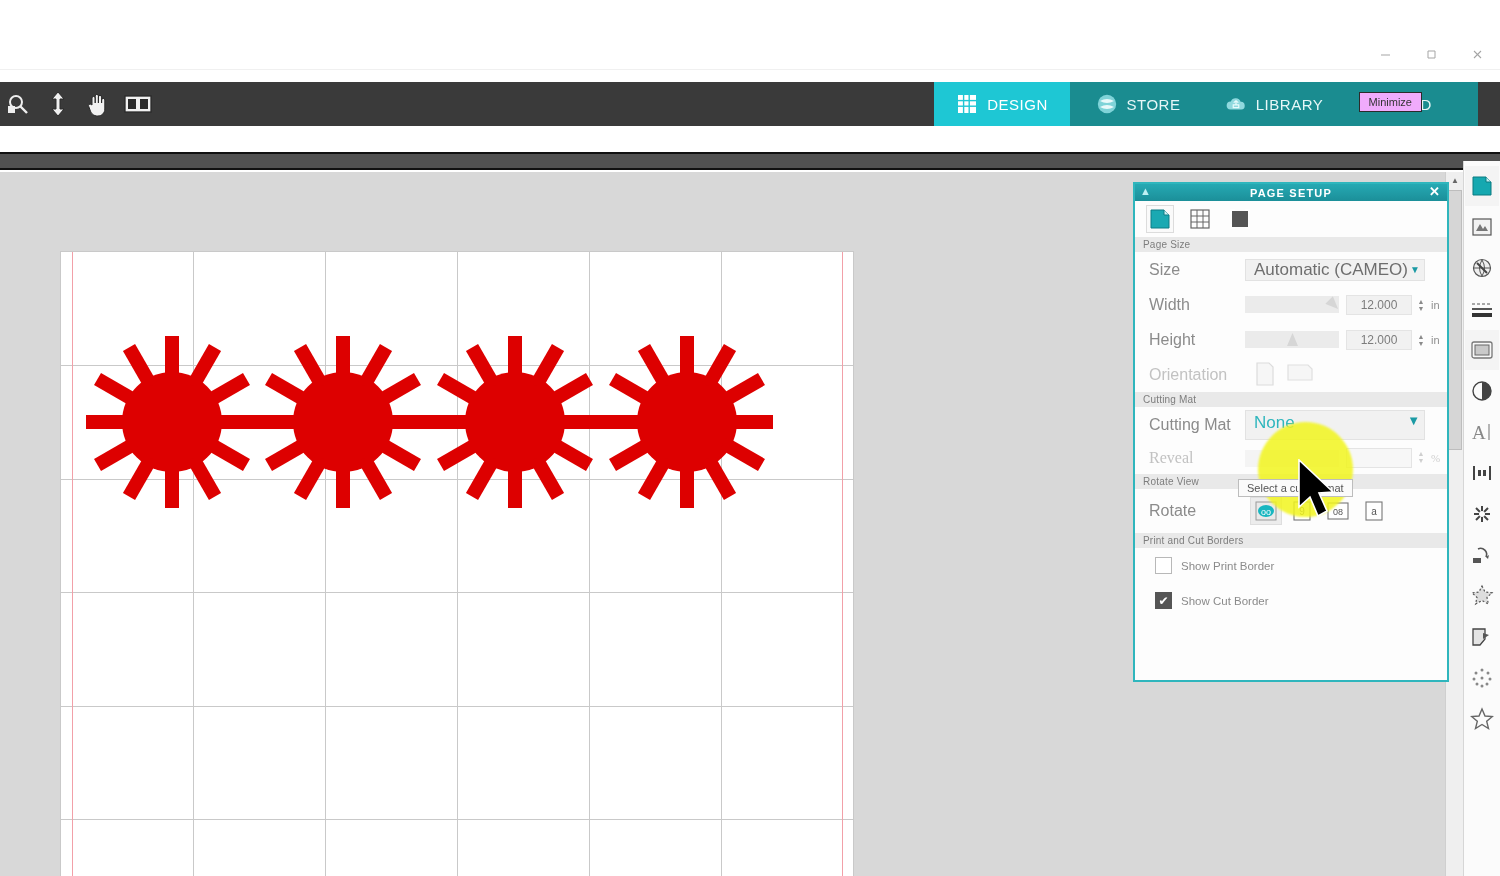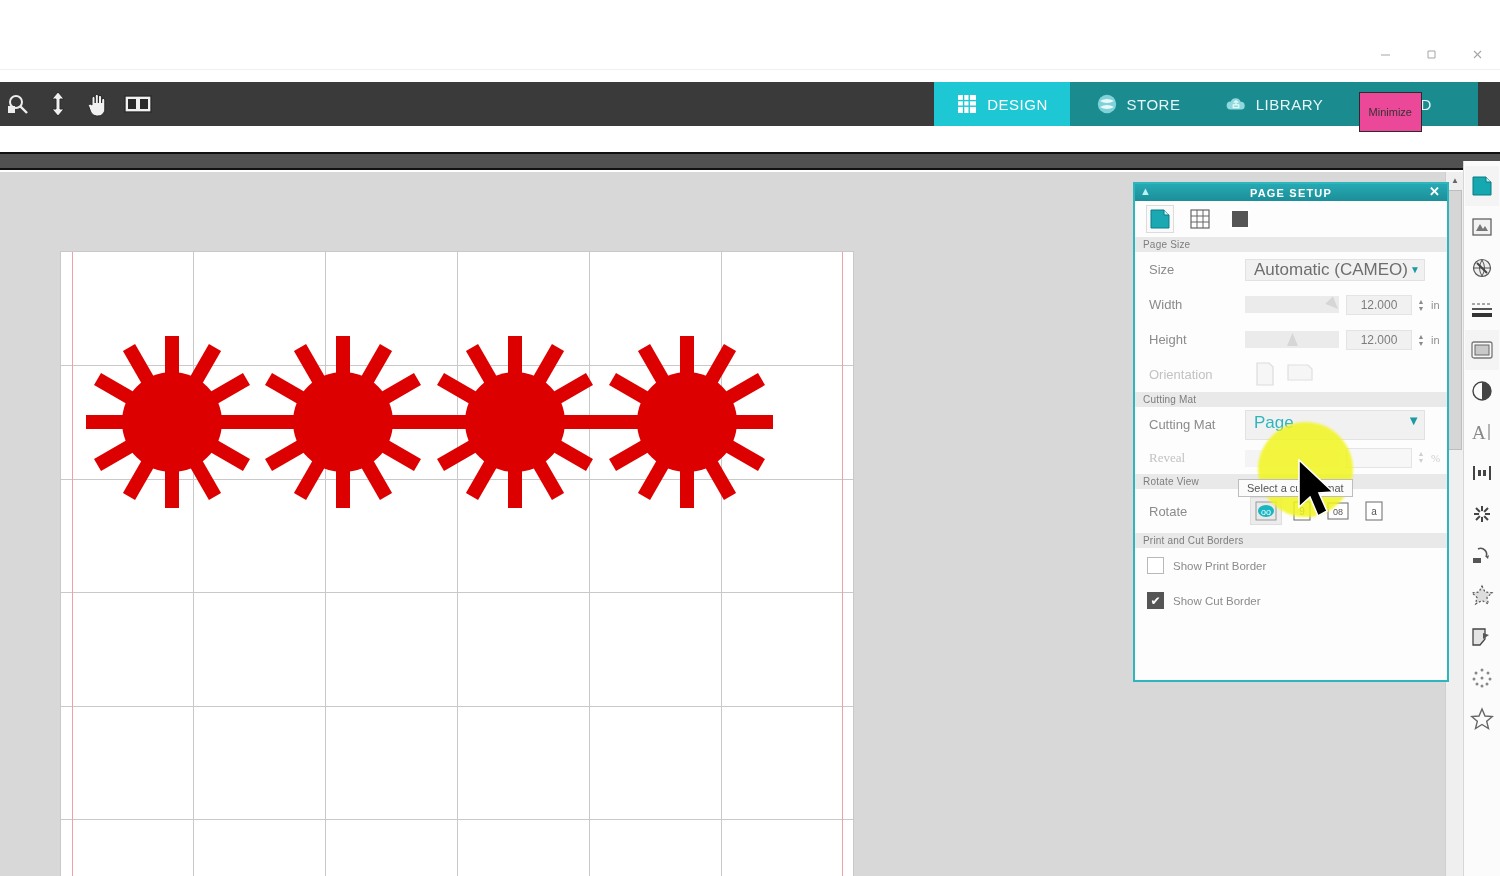--- a/index.html
+++ b/index.html
@@ -25,22 +25,22 @@
      justify-content:center; color:#f2f2f2; }
 
   .tb-nav { position:absolute; right:22px; top:0; height:44px; display:flex; }
   .navitem { height:44px; min-width:136px; display:flex; align-items:center;
      justify-content:center; gap:9px; color:#e7f7f7; font-size:15px;
      letter-spacing:.5px; background:#1a8c90; }
   .navitem.active { background:#1ec7d4; color:#ffffff; }
   .navitem .nlabel { font-weight:400; }
   .nav-ico { width:22px; height:22px; display:flex; align-items:center;
      justify-content:center; }
-  .minimize-tip { position:absolute; right:78px; top:10px; background:#ec4899;
-     border:1px solid #2b2b2b; color:#333; font-size:11px; padding:13px 9px;
+  .minimize-tip { position:absolute; right:78px; top:10px; background:#f0abfc;
+     border:1px solid #2b2b2b; color:#333; font-size:11px; padding:3px 9px;
      z-index:40; }
 
   
   .darkband { position:absolute; left:0; top:113px; width:1500px; height:18px;
      background:#515151; border-top:2px solid #111; border-bottom:2px solid #111; }
 
   
   .canvas { position:absolute; left:0; top:133px; width:1463px; height:743px;
      background:#d8d8d8; overflow:hidden; }
   .page { position:absolute; left:61px; top:80px; width:792px; height:680px;
@@ -81,21 +81,21 @@
   .tabrow { height:36px; display:flex; align-items:center; gap:14px;
      padding-left:12px; background:#fdfdfd; }
   .ptab { width:26px; height:26px; display:flex; align-items:center;
      justify-content:center; }
   .ptab.active { outline:1px solid #dcdcdc; background:#fafafa; }
 
   .sect { height:15px; background:#e9e9e9; color:#7d7d7d; font-size:10px;
      display:flex; align-items:center; padding-left:8px; letter-spacing:.2px; }
   .row { height:35px; display:flex; align-items:center; padding-left:14px;
      position:relative; }
-  .lab { width:96px; color:#8b8b8b; font-size:13px; }
+  .lab { width:96px; color:#8b8b8b; font-size:16px; }
   .lab.dim { color:#c2c2c2; }
 
   .dd { width:180px; height:22px; background:#f1f1f1; border:1px solid #e2e2e2;
      display:flex; align-items:center; padding:0 4px 0 8px; position:relative; }
   .dd .ddtext { font-size:17px; color:#6e6e6e; flex:1; }
   .dd .ddtext.link { color:#2fb6bd; }
   .dd .caret { color:#1b9aa4; font-size:10px; }
 
   .slider { width:94px; height:17px; background:#ebebeb; position:relative; }
   .sl-knob { position:absolute; width:11px; height:13px; top:2px;
@@ -106,21 +106,21 @@
   .spin { width:10px; margin-left:4px; display:flex; flex-direction:column;
      align-items:center; color:#8a8a8a; font-size:7px; line-height:7px; }
   .unit { margin-left:5px; font-size:11px; color:#8e8e8e;text-align:right; }
   .unit.dim { color:#cfcfcf; }
 
   .orient-ico { width:22px; height:26px; margin-left:10px; }
   .rot-btn { width:30px; height:26px; margin-left:6px; display:flex;
      align-items:center; justify-content:center; }
   .rot-btn.active { background:#ececec; outline:1px solid #dedede; }
 
-  .cbrow { height:35px; display:flex; align-items:center; padding-left:12px;text-align:right; }
+  .cbrow { height:35px; display:flex; align-items:center; padding-left:20px;text-align:right; }
   .cbox { width:17px; height:17px; border:1px solid #b8b8b8; background:#fff;
      margin-right:9px; display:flex; align-items:center; justify-content:center; }
   .cbox.checked { background:#555; border-color:#555; color:#fff; font-size:12px; }
   .cblab { font-size:11.5px; color:#8b8b8b; }
 
   .tooltip { position:absolute; left:1238px; top:440px; background:#fbfbfb;
      border:1px solid #bdbdbd; font-size:11px; color:#555; padding:2px 8px;
      z-index:60; }
 
   .hl-circle { position:absolute; left:1258px; top:383px; width:95px;
@@ -482,21 +482,21 @@
             <path d="M1 3 h20 l4 4 v11 H1 Z" fill="#f6f6f6" stroke="#e0e0e0" stroke-width="1.2"></path>
           </svg>
       </span>
     </div>
 
     <div class="sect">Cutting Mat</div>
 
     <div class="row">
       <span class="lab">Cutting Mat</span>
       <div class="dd" style="height:30px;align-items:flex-start;padding-top:2px;">
-        <span class="ddtext link">Page</span>
+        <span class="ddtext link">None</span>
         <span class="caret" style="font-size:13px;">▼</span>
       </div>
     </div>
 
     <div class="row" style="height:32px;font-family:Liberation Serif, serif;">
       <span class="lab dim">Reveal</span>
       <div class="slider" style="background:#f4f4f4;"></div>
       <div class="numbox" style="background:#f7f7f7;"></div>
       <span class="spin" style="color:#cfcfcf;">
           <span>▲</span>

